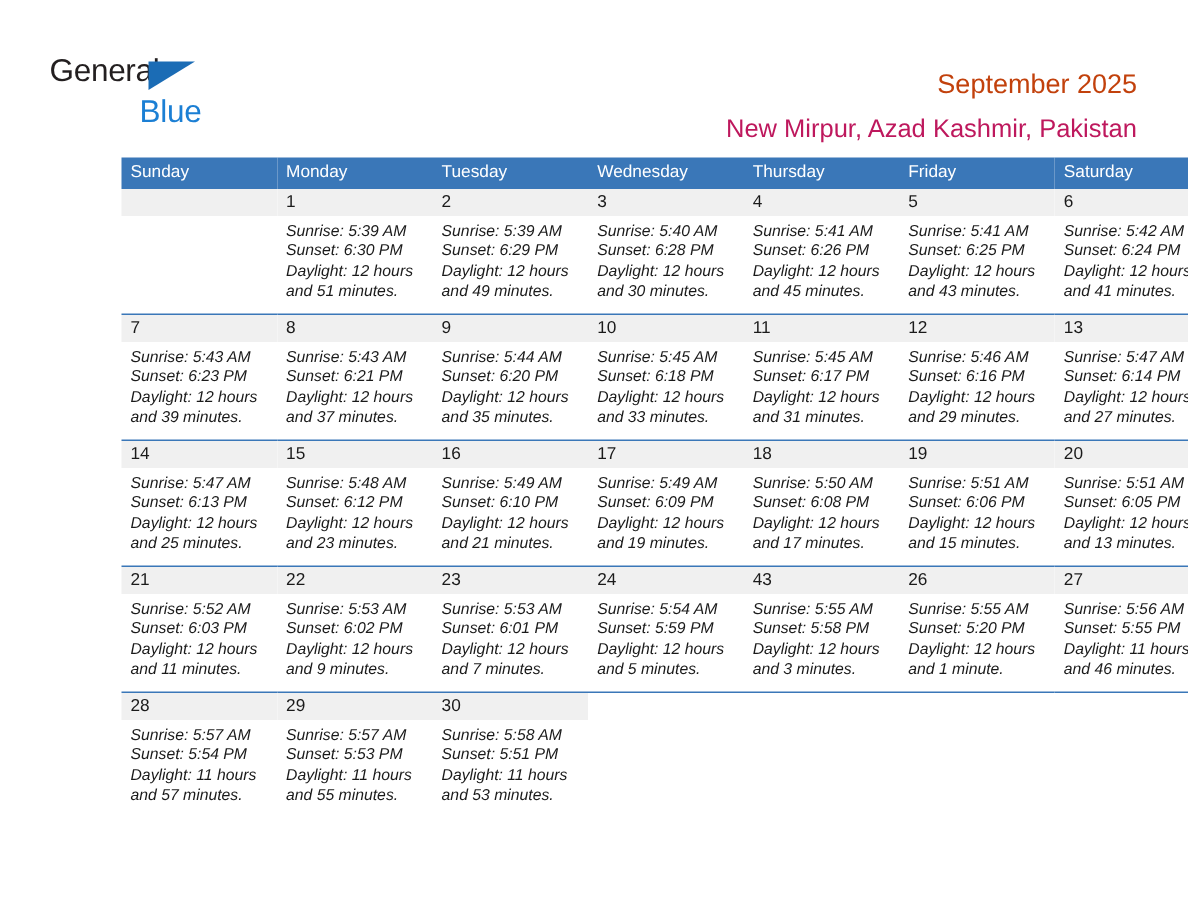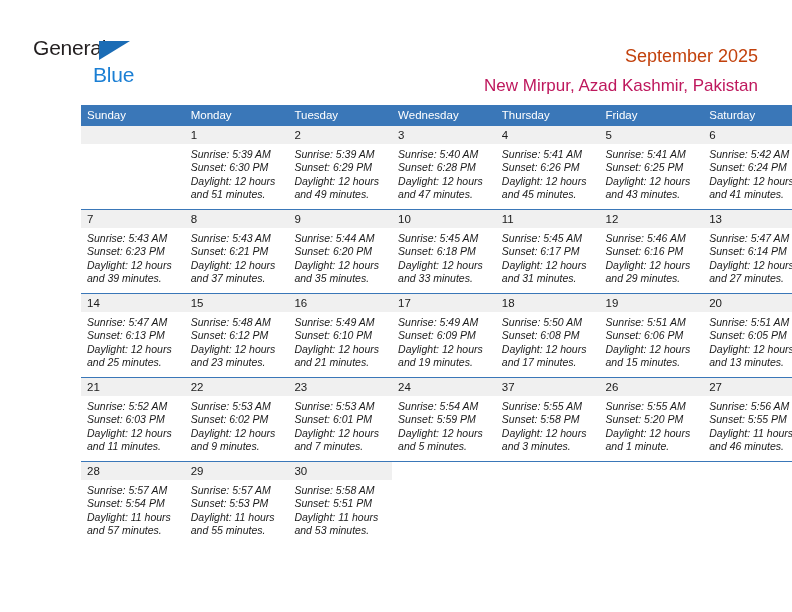--- a/index.html
+++ b/index.html
@@ -206,21 +206,21 @@
               </div>
             </div>
           </td>
           <td>
             <div class="cell">
               <div class="daynum">3</div>
               <div class="info">
                 <div>Sunrise: 5:40 AM</div>
                 <div>Sunset: 6:28 PM</div>
                 <div>Daylight: 12 hours</div>
-                <div>and 47 minutes.</div>
+                <div>and 30 minutes.</div>
               </div>
             </div>
           </td>
           <td>
             <div class="cell">
               <div class="daynum">4</div>
               <div class="info">
                 <div>Sunrise: 5:41 AM</div>
                 <div>Sunset: 6:26 PM</div>
                 <div>Daylight: 12 hours</div>
@@ -449,21 +449,21 @@
               <div class="info">
                 <div>Sunrise: 5:54 AM</div>
                 <div>Sunset: 5:59 PM</div>
                 <div>Daylight: 12 hours</div>
                 <div>and 5 minutes.</div>
               </div>
             </div>
           </td>
           <td>
             <div class="cell">
-              <div class="daynum">37</div>
+              <div class="daynum">43</div>
               <div class="info">
                 <div>Sunrise: 5:55 AM</div>
                 <div>Sunset: 5:58 PM</div>
                 <div>Daylight: 12 hours</div>
                 <div>and 3 minutes.</div>
               </div>
             </div>
           </td>
           <td>
             <div class="cell">

